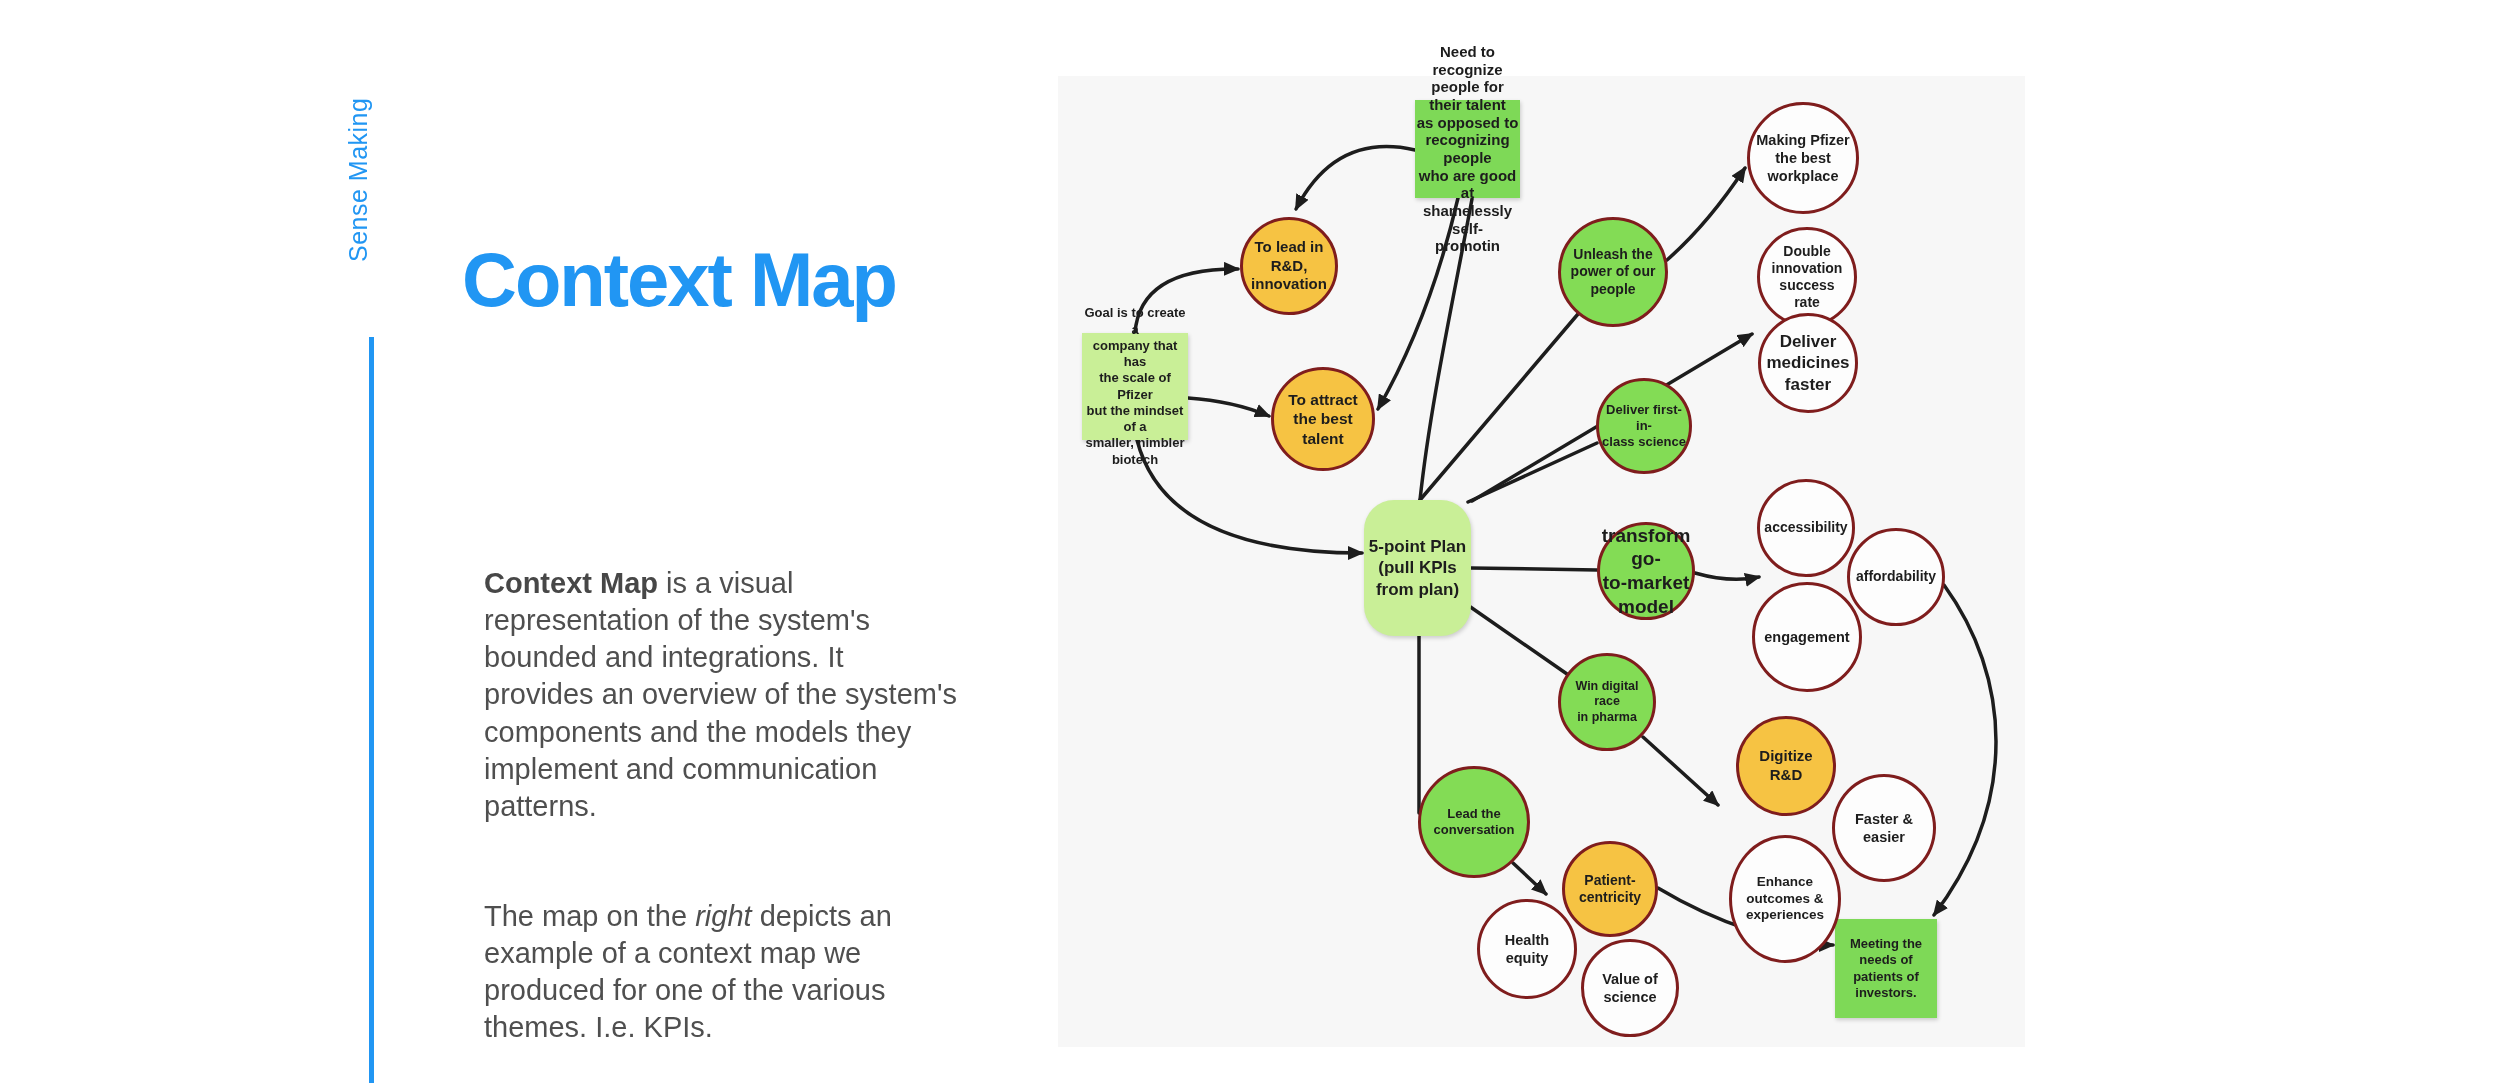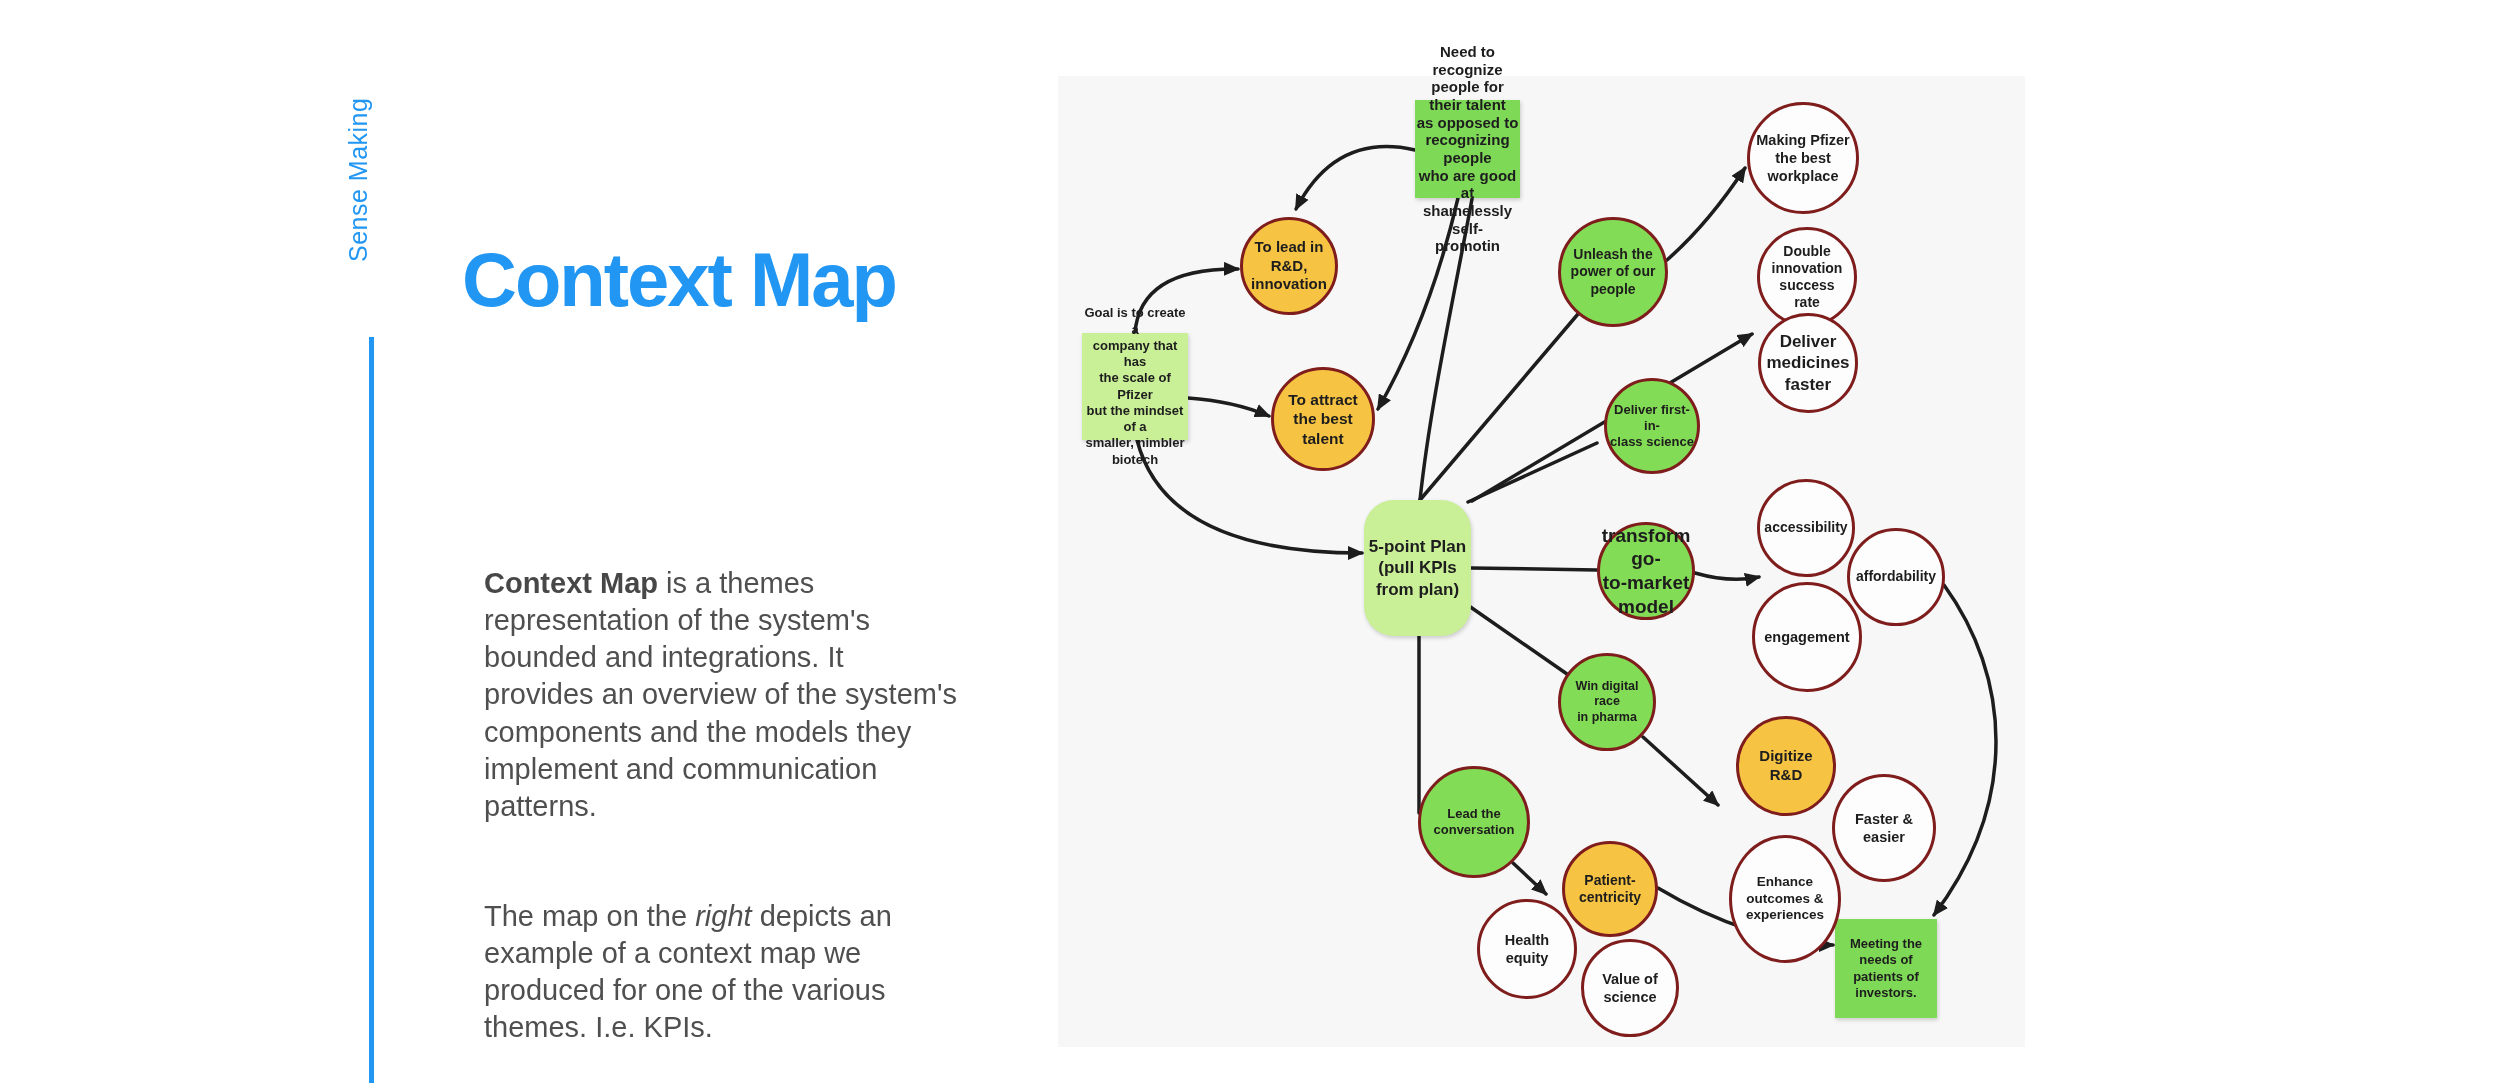--- a/index.html
+++ b/index.html
@@ -37,21 +37,21 @@
 
 <div id="slide">
 
   <div class="vertical-label">Sense Making</div>
 
   <div class="page-title">Context Map</div>
 
   <div class="accent-rule"></div>
 
   <div class="body-copy">
-    <p><span class="b">Context Map</span><span> is a themes
+    <p><span class="b">Context Map</span><span> is a visual
 representation of the system's
 bounded and integrations. It
 provides an overview of the system's
 components and the models they
 implement and communication
 patterns.</span></p>
     <p><span>The map on the </span><span class="i">right</span><span> depicts an
 example of a context map we
 produced for one of the various
 themes. I.e. KPIs.</span></p>
@@ -115,21 +115,21 @@
 the best
 talent</div>
     <div class="node circle c-orange" style="left:678px;top:640px;width:100px;height:100px;font-size:15px;">Digitize
 R&amp;D</div>
     <div class="node circle c-orange" style="left:504px;top:765px;width:96px;height:96px;font-size:14px;">Patient-
 centricity</div>
 
     <div class="node circle c-green" style="left:500px;top:141px;width:110px;height:110px;font-size:14px;">Unleash the
 power of our
 people</div>
-    <div class="node circle c-green" style="left:538px;top:302px;width:96px;height:96px;font-size:13px;margin-left:8px;">Deliver first-in-
+    <div class="node circle c-green" style="left:538px;top:302px;width:96px;height:96px;font-size:13px;">Deliver first-in-
 class science</div>
     <div class="node circle c-green" style="left:539px;top:446px;width:98px;height:98px;font-size:19px;">transform go-
 to-market
 model</div>
     <div class="node circle c-green" style="left:500px;top:577px;width:98px;height:98px;font-size:12.5px;">Win digital race
 in pharma</div>
     <div class="node circle c-green" style="left:360px;top:690px;width:112px;height:112px;font-size:13px;">Lead the
 conversation</div>
 
     <div class="node circle c-white" style="left:689px;top:26px;width:112px;height:112px;font-size:14.5px;">Making Pfizer

